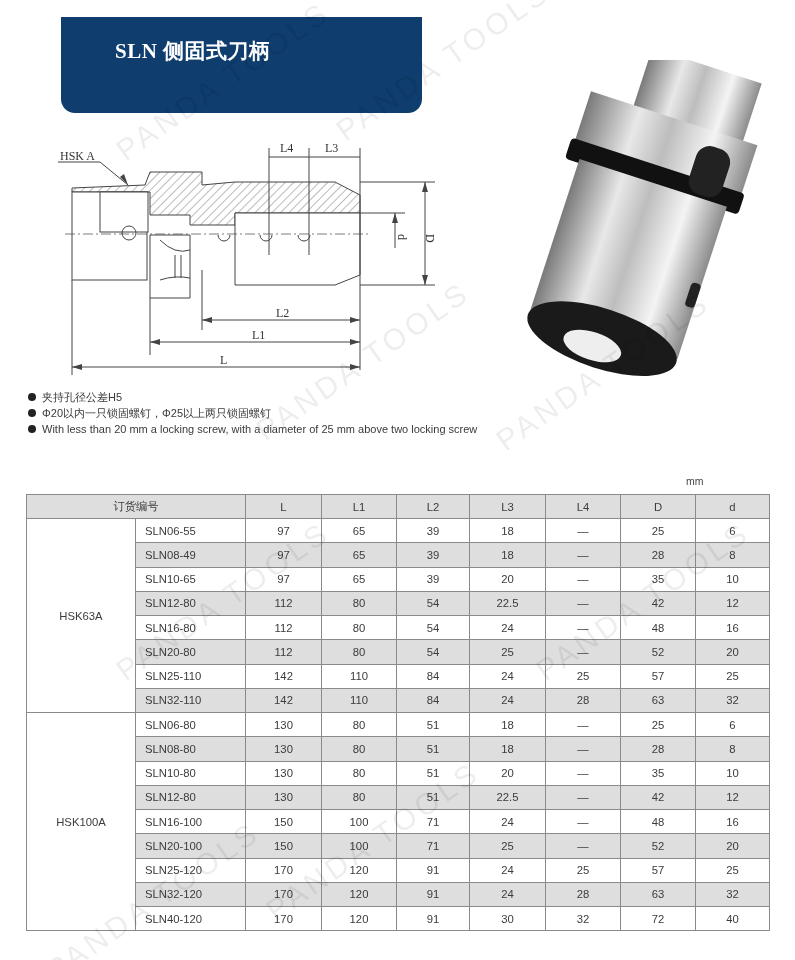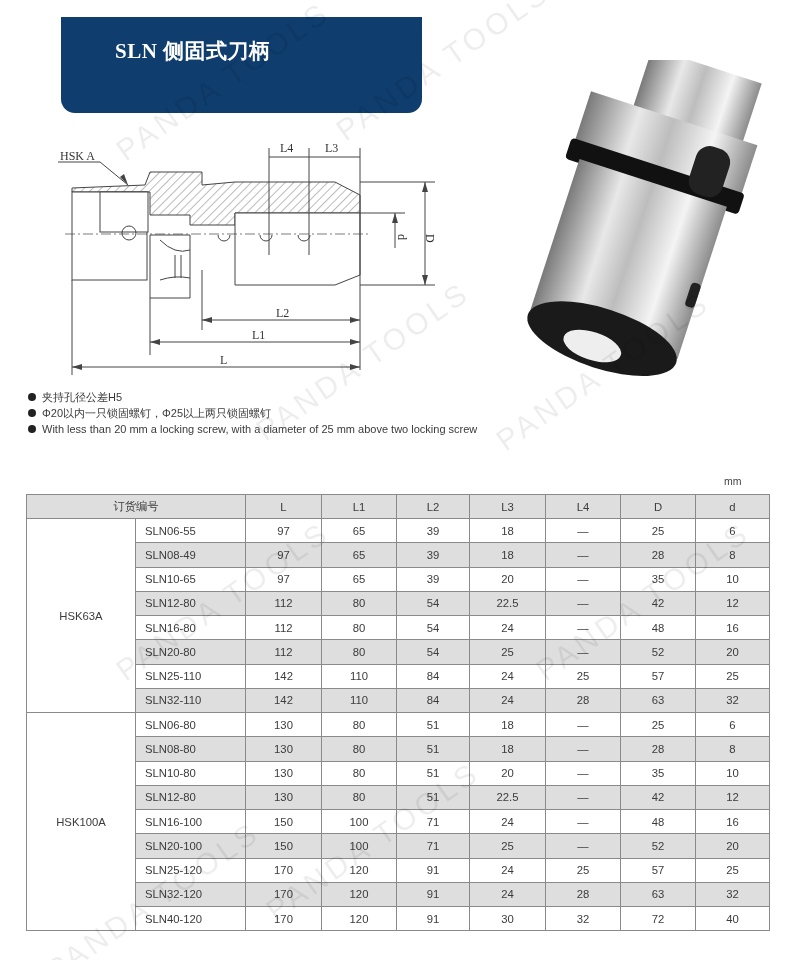--- a/index.html
+++ b/index.html
@@ -16,21 +16,21 @@
 
   .drawing { position: absolute; left: 40px; top: 130px; width: 410px; height: 250px; }
   .drawing svg text { font-family: "Liberation Serif", serif; font-size: 12px; fill: #333; }
 
   .photo { position: absolute; left: 480px; top: 60px; width: 300px; height: 340px; }
 
   .notes { position: absolute; left: 28px; top: 389px; font-size: 11px; color: #3a3a3a; }
   .notes .note { height: 16px; line-height: 16px; display: flex; align-items: center; white-space: nowrap; }
   .notes .bullet { display: inline-block; width: 8px; height: 8px; border-radius: 50%; background: #222; margin-right: 6px; flex: none; }
 
-  .unit { position: absolute; left: 724px; top: 475px; font-size: 10.5px; color: #444; }
+  .unit { position: absolute; left: 686px; top: 475px; font-size: 10.5px; color: #444; }
 
   table.spec {
     position: absolute; left: 26px; top: 494px; border-collapse: collapse;
     font-size: 11.3px; color: #3c3c3c; table-layout: fixed;
   }
   table.spec th, table.spec td { border: 1px solid #8a8a8a; height: 24.25px; text-align: center; font-weight: normal; padding: 0; }
   table.spec thead th { background: #dedede; height: 24px; }
   table.spec td.model { text-align: left; padding-left: 9px; }
   table.spec tr.shade td.cell { background: #dedede; }
   table.spec td.group { background: #ffffff; }

